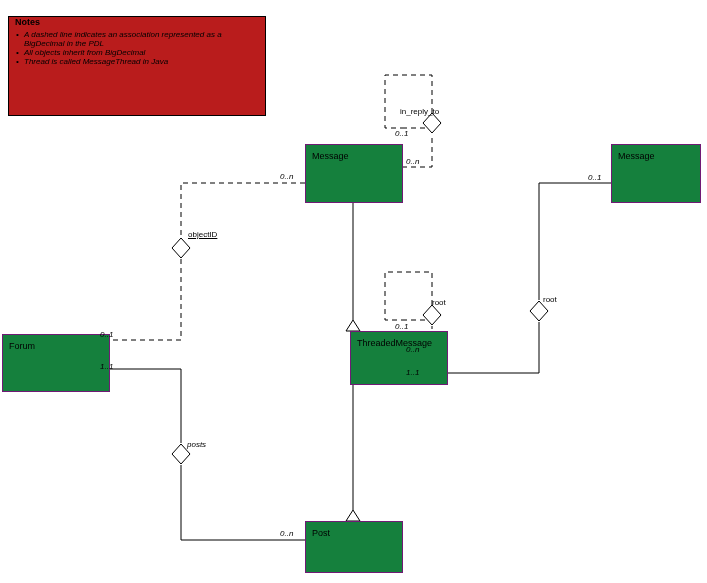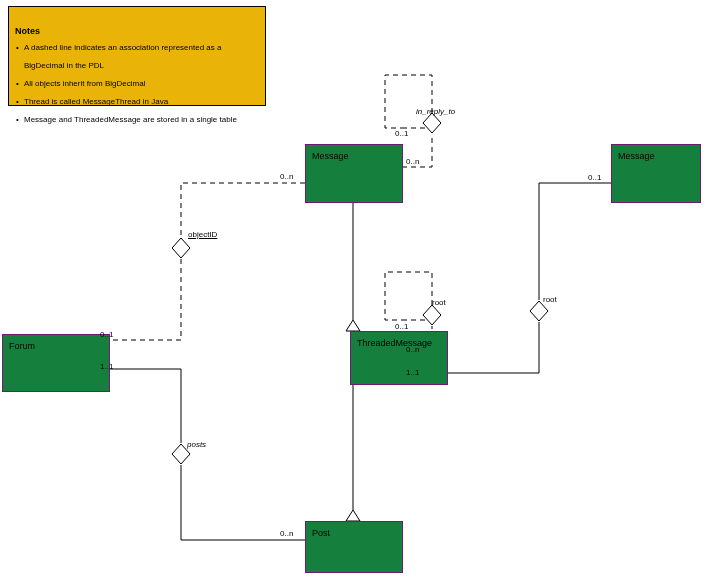--- a/index.html
+++ b/index.html
@@ -31,59 +31,61 @@
   .uml-class .cls-name {
     font-size: 9px;
     color: #000000;
     padding: 6px 0 0 6px;
     line-height: 11px;
     white-space: nowrap;
   }
   .notes-box {
     position: absolute;
     left: 8px;
-    top: 6px;
+    top: 16px;
     width: 258px;
     height: 100px;
     border: 1px solid #000000;
-    background: #eab308;
+    background: #b91c1c;
     box-sizing: border-box;
-    padding: 19px 6px 0 6px;
+    padding: 0 6px 0 6px;
   }
   .notes-title {
     font-size: 9px;
     font-weight: bold;
     color: #000000;
     margin-bottom: 3px;
   }
   .notes-list {
     margin: 0;
     padding: 0;
     list-style: none;
   }
   .notes-list li {
     font-size: 8px;
-    line-height: 18px;
+    line-height: 9px;
     color: #000000;
     padding-left: 9px;
     position: relative;
+    font-style: italic;
   }
   .notes-list li:before {
     content: "\2022";
     position: absolute;
     left: 1px;
     top: 0;
     font-size: 8px;
   }
   .edge-label {
     position: absolute;
     font-size: 8px;
     color: #000000;
     white-space: nowrap;
     line-height: 9px;
+    font-style: italic;
   }
   .assoc-label {
     position: absolute;
     font-size: 8px;
     color: #000000;
     white-space: nowrap;
     line-height: 9px;
   }
 </style>
 </head>
@@ -122,21 +124,20 @@
       <polygon points="181,444 190,454 181,464 172,454" fill="#ffffff" stroke="#000000"></polygon>
     </g>
   </svg>
 
   <div class="notes-box">
     <div class="notes-title">Notes</div>
     <ul class="notes-list">
       <li>A dashed line indicates an association represented as a BigDecimal in the PDL</li>
       <li>All objects inherit from BigDecimal</li>
       <li>Thread is called MessageThread in Java</li>
-      <li>Message and ThreadedMessage are stored in a single table</li>
     </ul>
   </div>
 
   <div class="uml-class" style="left:305px; top:144px; width:98px; height:59px;">
     <div class="cls-name">Message</div>
   </div>
 
   <div class="uml-class" style="left:611px; top:144px; width:90px; height:59px;">
     <div class="cls-name">Message</div>
   </div>
@@ -146,21 +147,21 @@
   </div>
 
   <div class="uml-class" style="left:305px; top:331px; width:98px; height:54px;margin-left:45px;">
     <div class="cls-name">ThreadedMessage</div>
   </div>
 
   <div class="uml-class" style="left:305px; top:521px; width:98px; height:52px;">
     <div class="cls-name">Post</div>
   </div>
 
-  <div class="assoc-label" style="left:416px; top:107px;font-style:italic;">in_reply_to</div>
+  <div class="assoc-label" style="left:400px; top:107px;">in_reply_to</div>
   <div class="assoc-label" style="left:188px; top:230px;text-decoration:underline;">objectID</div>
   <div class="assoc-label" style="left:432px; top:298px;">root</div>
   <div class="assoc-label" style="left:543px; top:295px;">root</div>
   <div class="assoc-label" style="left:187px; top:440px;font-style:italic;">posts</div>
 
   <div class="edge-label" style="left:395px; top:129px;">0..1</div>
   <div class="edge-label" style="left:406px; top:157px;">0..n</div>
   <div class="edge-label" style="left:280px; top:172px;">0..n</div>
   <div class="edge-label" style="left:588px; top:173px;">0..1</div>
   <div class="edge-label" style="left:395px; top:322px;">0..1</div>

